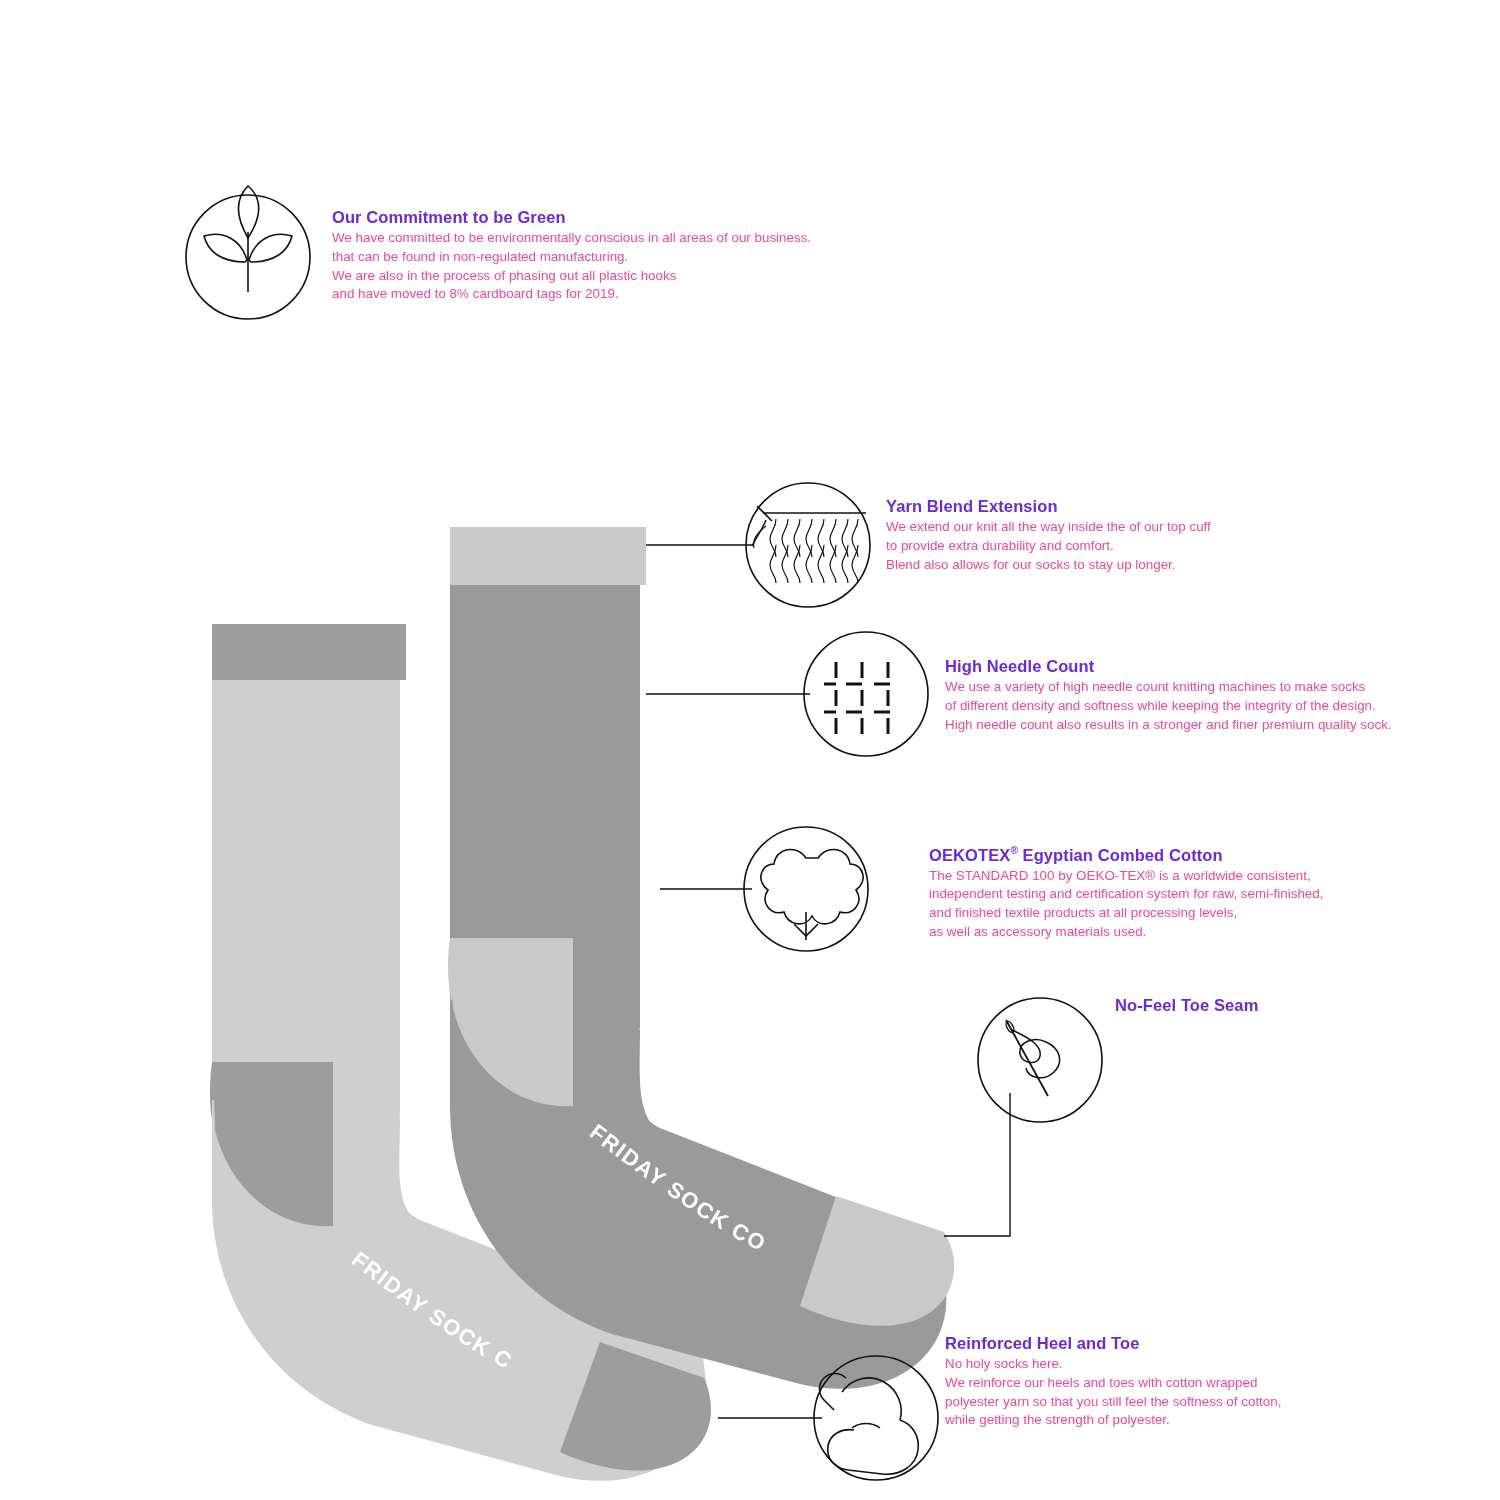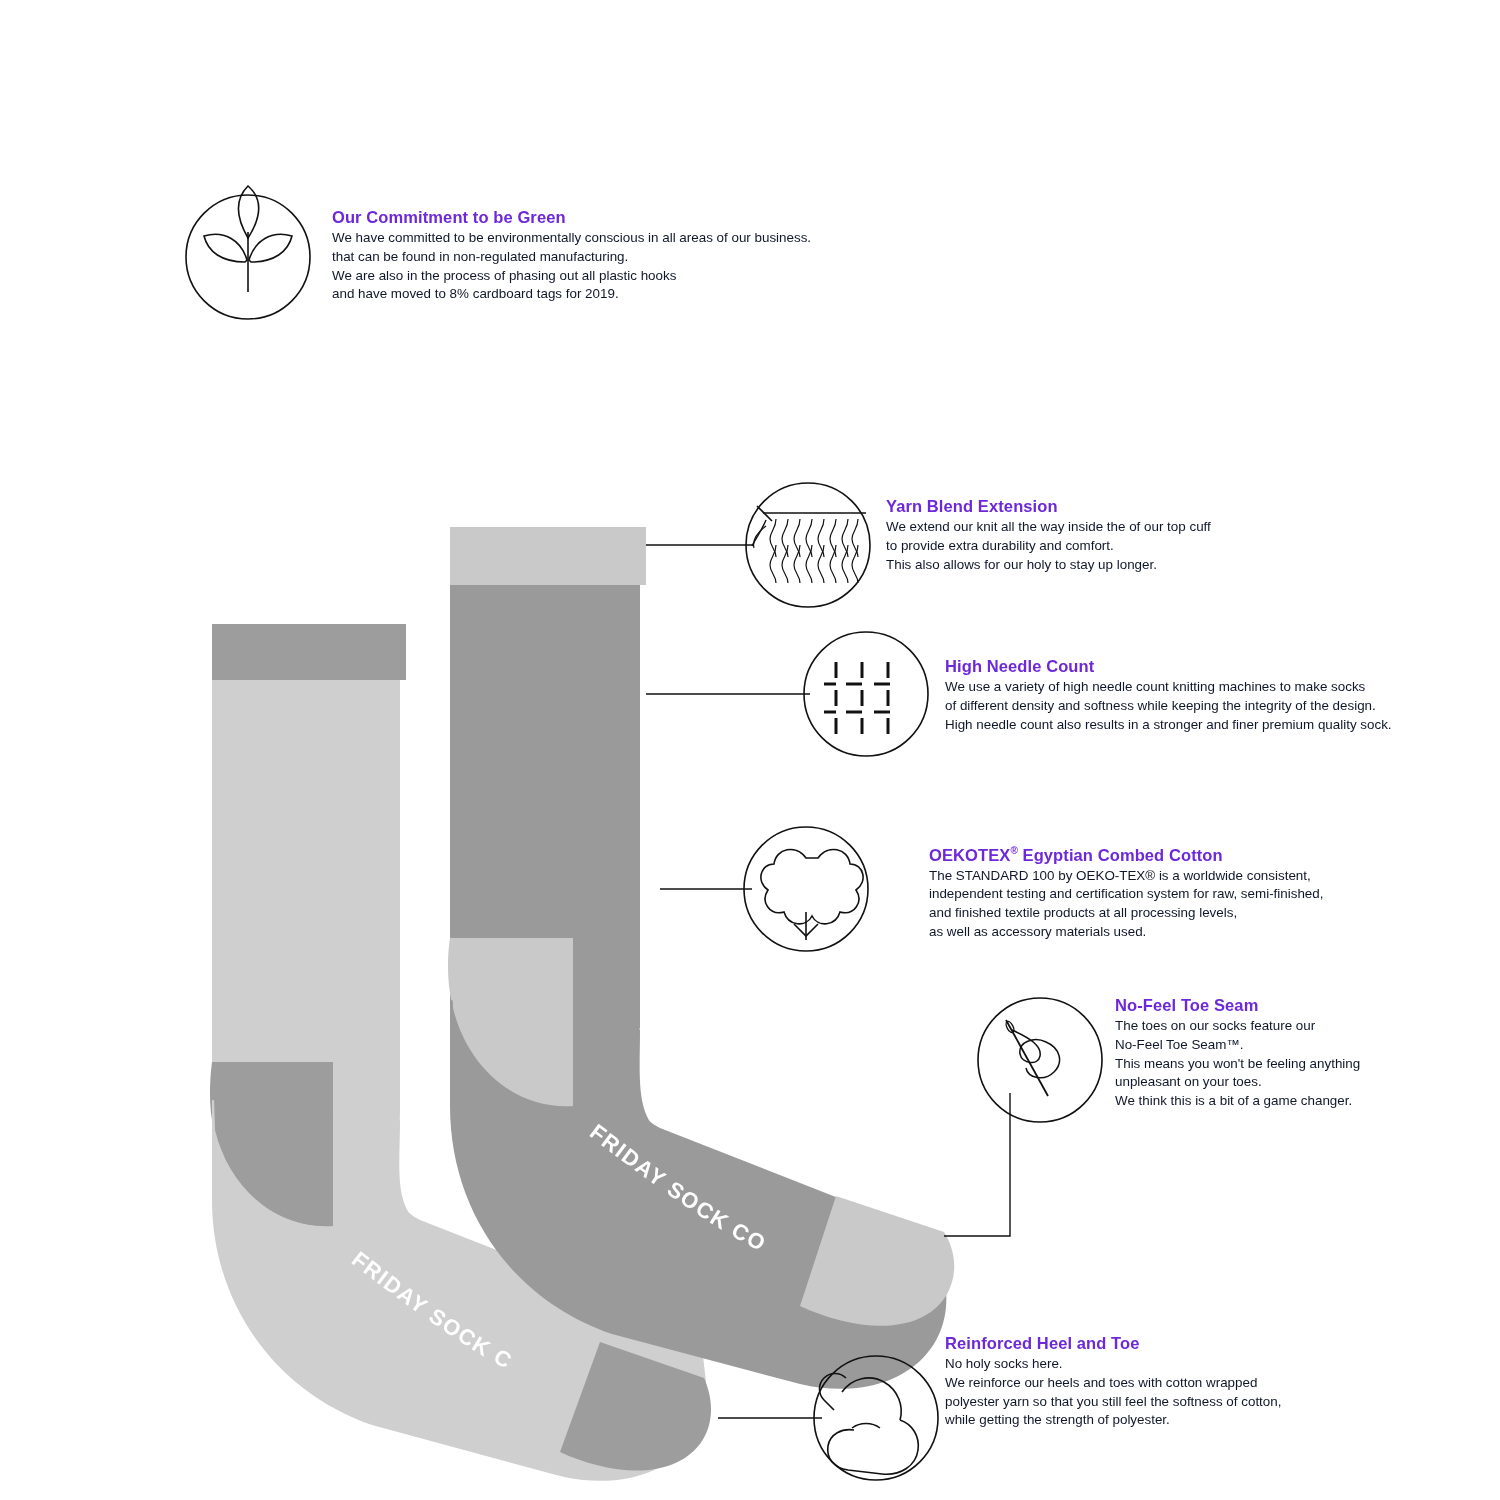--- a/index.html
+++ b/index.html
@@ -39,21 +39,21 @@
     margin: 0 0 2px 0;
     white-space: nowrap;
   }
   .feature .title .sup {
     font-size: 10px;
     vertical-align: super;
   }
   .feature .body {
     font-size: 13.4px;
     line-height: 1.40;
-    color: #0f172a;
+    color: #ec4899;
   }
   .feature .body div {
     white-space: nowrap;
   }
   
   #f-green      { left: 332px; top: 208px; }
   #f-yarn       { left: 886px; top: 497px; }
   #f-needle     { left: 945px; top: 657px; }
   #f-oekotex    { left: 893px; top: 845px; margin-left: 36px; }
   #f-toe        { left: 1115px; top: 996px; }
@@ -211,21 +211,21 @@
       <div>We are also in the process of phasing out all plastic hooks</div>
       <div>and have moved to 8% cardboard tags for 2019.</div>
     </div>
   </div>
 
   <div class="feature" id="f-yarn">
     <div class="title">Yarn Blend Extension</div>
     <div class="body">
       <div>We extend our knit all the way inside the of our top cuff</div>
       <div>to provide extra durability and comfort.</div>
-      <div>This also allows for our holy to stay up longer.</div>
+      <div>Blend also allows for our socks to stay up longer.</div>
     </div>
   </div>
 
   <div class="feature" id="f-needle">
     <div class="title">High Needle Count</div>
     <div class="body">
       <div>We use a variety of high needle count knitting machines to make socks</div>
       <div>of different density and softness while keeping the integrity of the design.</div>
       <div>High needle count also results in a stronger and finer premium quality sock.</div>
     </div>
@@ -236,27 +236,20 @@
     <div class="body">
       <div>The STANDARD 100 by OEKO-TEX® is a worldwide consistent,</div>
       <div>independent testing and certification system for raw, semi-finished,</div>
       <div>and finished textile products at all processing levels,</div>
       <div>as well as accessory materials used.</div>
     </div>
   </div>
 
   <div class="feature" id="f-toe">
     <div class="title">No-Feel Toe Seam</div>
-    <div class="body">
-      <div>The toes on our socks feature our</div>
-      <div>No-Feel Toe Seam™.</div>
-      <div>This means you won't be feeling anything</div>
-      <div>unpleasant on your toes.</div>
-      <div>We think this is a bit of a game changer.</div>
-    </div>
   </div>
 
   <div class="feature" id="f-heel">
     <div class="title">Reinforced Heel and Toe</div>
     <div class="body">
       <div>No holy socks here.</div>
       <div>We reinforce our heels and toes with cotton wrapped</div>
       <div>polyester yarn so that you still feel the softness of cotton,</div>
       <div>while getting the strength of polyester.</div>
     </div>

